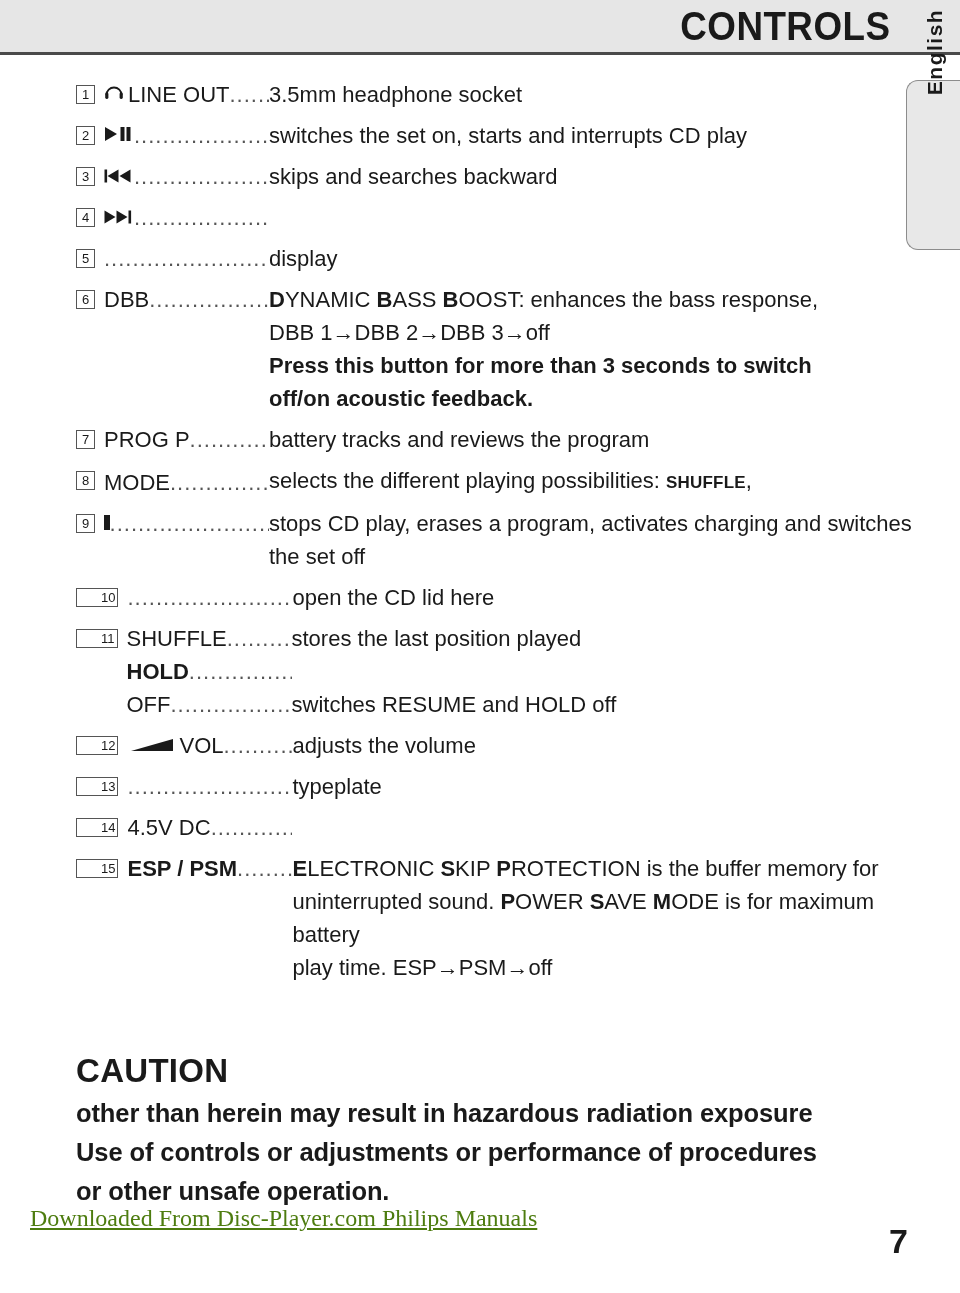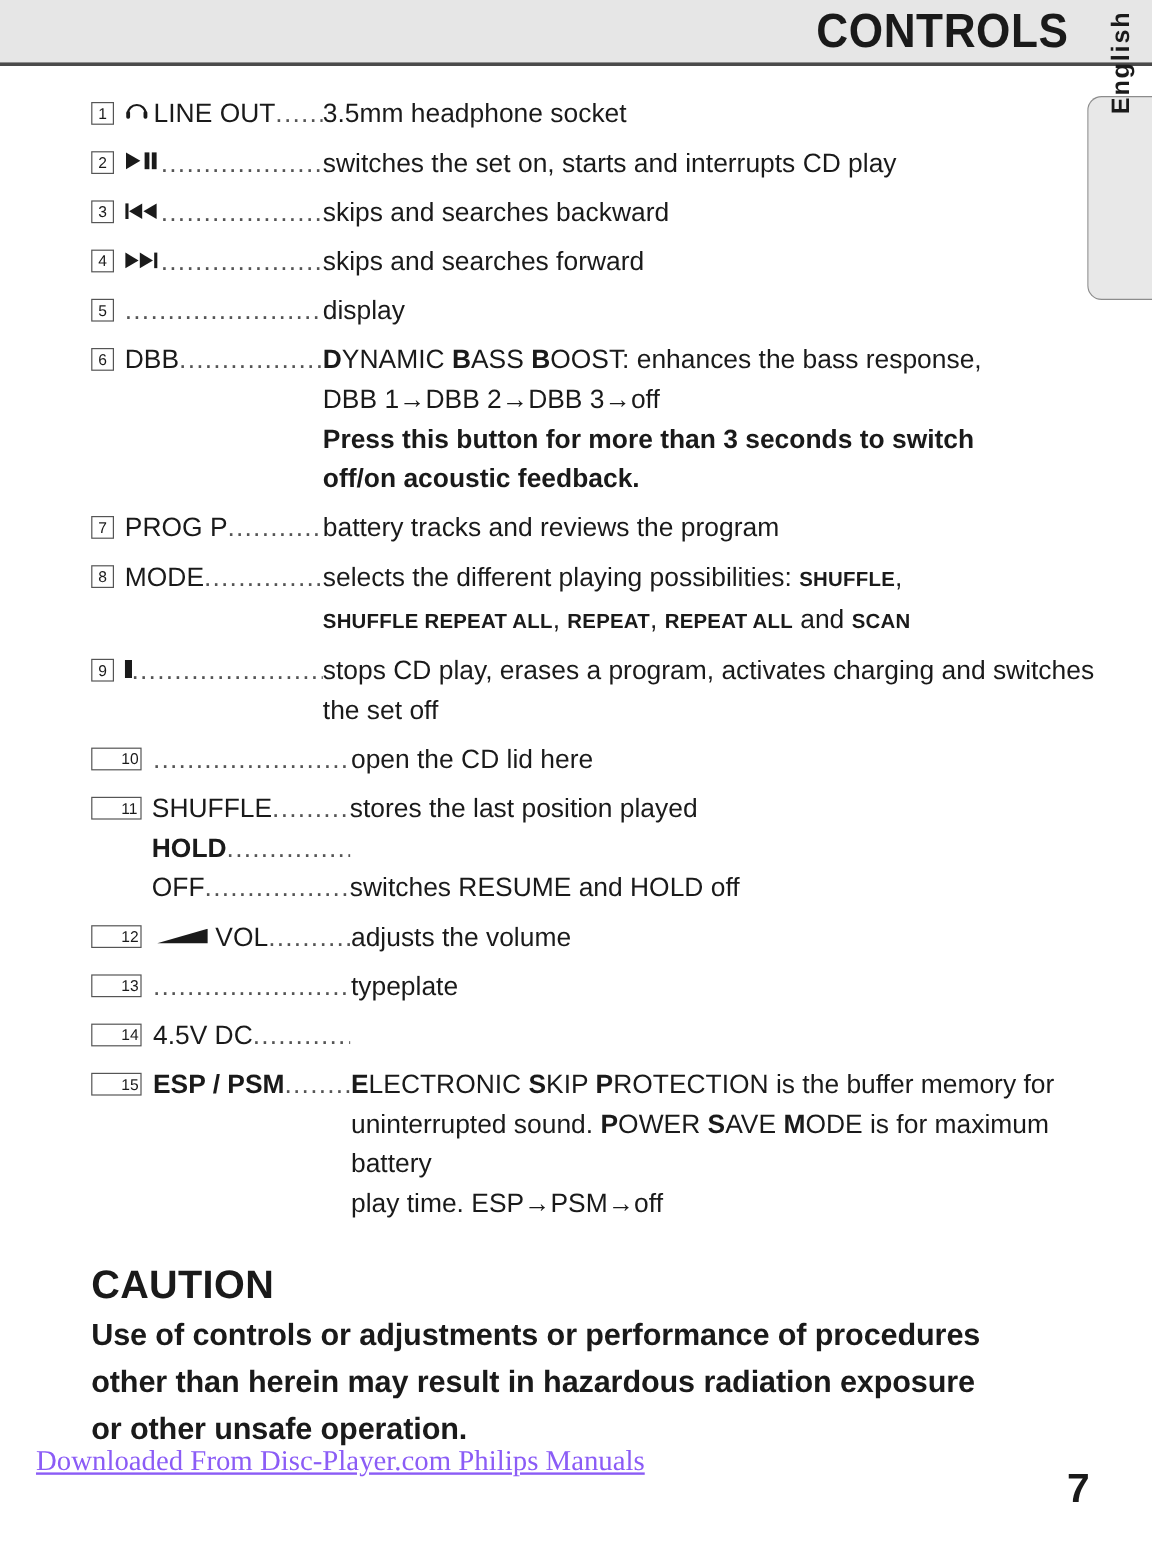--- a/index.html
+++ b/index.html
@@ -105,21 +105,21 @@
   .numbox.wide { min-width: 27px; padding-left: 24px; }
 
   .body {
     flex: 1 1 auto;
     margin-left: 9px;
   }
 
   
   .line {
     display: flex;
-    align-items: flex-start;
+    align-items: flex-end;
     font-size: 22px;
     line-height: 33px;
     white-space: nowrap;
   }
   .label {
     flex: 0 0 auto;
     white-space: nowrap;
   }
   .leader {
     flex: 1 1 auto;
@@ -202,21 +202,21 @@
     letter-spacing: -0.1px;
   }
 
   
   .watermark {
     position: absolute;
     left: 30px;
     top: 1205px;
     font-family: "Liberation Serif", serif;
     font-size: 24px;
-    color: #8b5cf6;
+    color: #4d7c0f;
     text-decoration: underline;
     white-space: nowrap;
   }
   .pagenum {
     position: absolute;
     right: 52px;
     top: 1222px;
     font-size: 34px;
     font-weight: bold;
     color: #1a1a1a;
@@ -288,21 +288,20 @@
       <div class="body">
         <div class="line">
           <div class="colwrap">
             <span class="icon icon-next"><svg viewBox="0 0 30 14" width="30" height="14">
                 <polygon points="0.5,0.5 0.5,13.5 11.5,7" fill="#1a1a1a"></polygon>
                 <polygon points="12.5,0.5 12.5,13.5 23.5,7" fill="#1a1a1a"></polygon>
                 <rect x="24.5" y="0.5" width="2.6" height="13" fill="#1a1a1a"></rect>
               </svg></span>
             <span class="leader">............................................................</span>
           </div>
-          <div class="after">skips and searches forward</div>
         </div>
       </div>
     </div>
     <div class="row">
       <div class="numbox">5</div>
       <div class="body">
         <div class="line">
           <div class="colwrap">
             <span class="leader">............................................................</span>
           </div>
@@ -340,21 +339,20 @@
     <div class="row">
       <div class="numbox">8</div>
       <div class="body">
         <div class="line">
           <div class="colwrap">
             <span class="label">MODE </span>
             <span class="leader">............................................................</span>
           </div>
           <div class="after"><span>selects the different playing possibilities: </span><span class="smallcap">SHUFFLE</span><span>,</span></div>
         </div>
-        <div class="cont"><span class="smallcap">SHUFFLE REPEAT ALL</span><span>, </span><span class="smallcap">REPEAT</span><span>, </span><span class="smallcap">REPEAT ALL</span><span> and </span><span class="smallcap">SCAN</span></div>
       </div>
     </div>
     <div class="row">
       <div class="numbox">9</div>
       <div class="body">
         <div class="line">
           <div class="colwrap">
             <span class="icon icon-stop"></span>
             <span class="leader">............................................................</span>
           </div>
@@ -448,20 +446,20 @@
         </div>
         <div class="cont"><span>uninterrupted sound. </span><span class="b">P</span><span>OWER </span><span class="b">S</span><span>AVE </span><span class="b">M</span><span>ODE is for maximum battery</span></div>
         <div class="cont"><span>play time. ESP→PSM→off</span></div>
       </div>
     </div>
   </div>
 
 <div class="caution">
   <div class="caution-title">CAUTION</div>
   <div class="caution-text" id="caution-lines">
+      <div>other than herein may result in hazardous radiation exposure</div>
       <div>Use of controls or adjustments or performance of procedures</div>
-      <div>other than herein may result in hazardous radiation exposure</div>
       <div>or other unsafe operation.</div>
     </div>
 </div>
 
 <div class="watermark">Downloaded From Disc-Player.com Philips Manuals</div>
 <div class="pagenum">7</div>
 
 </body></html>

